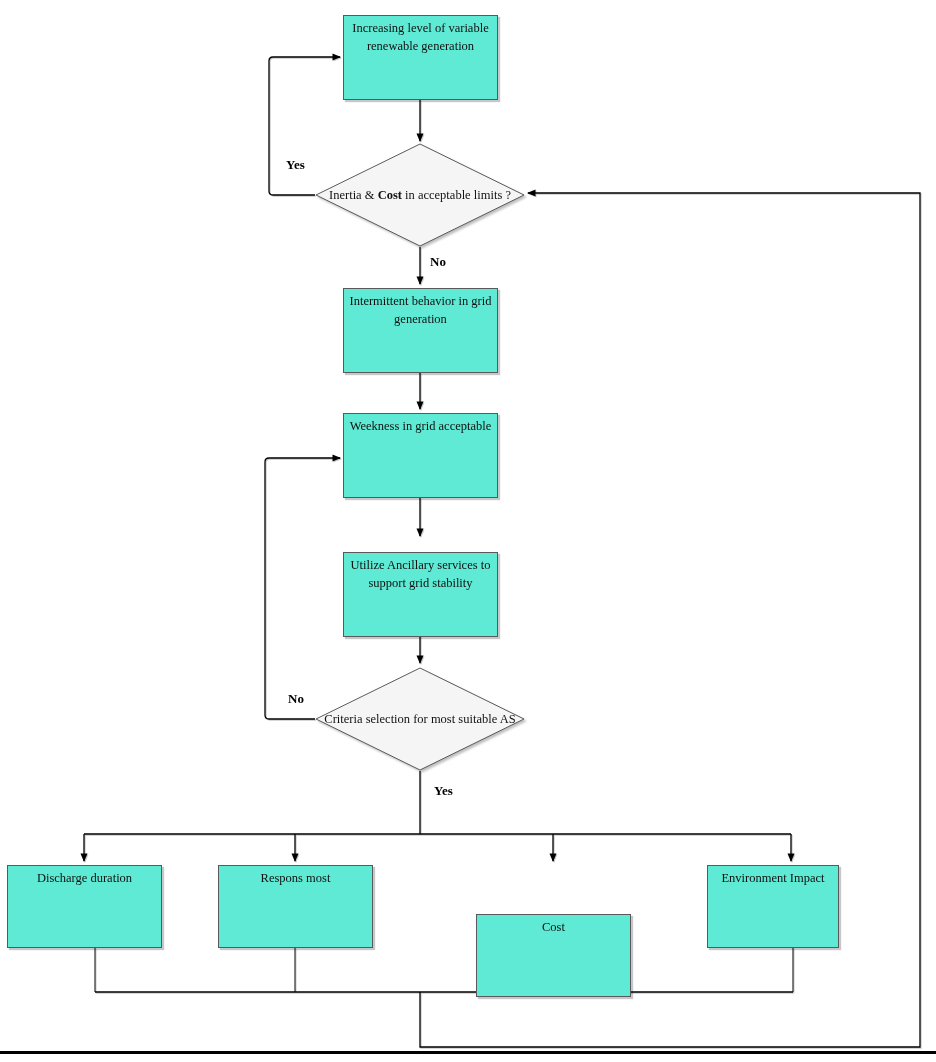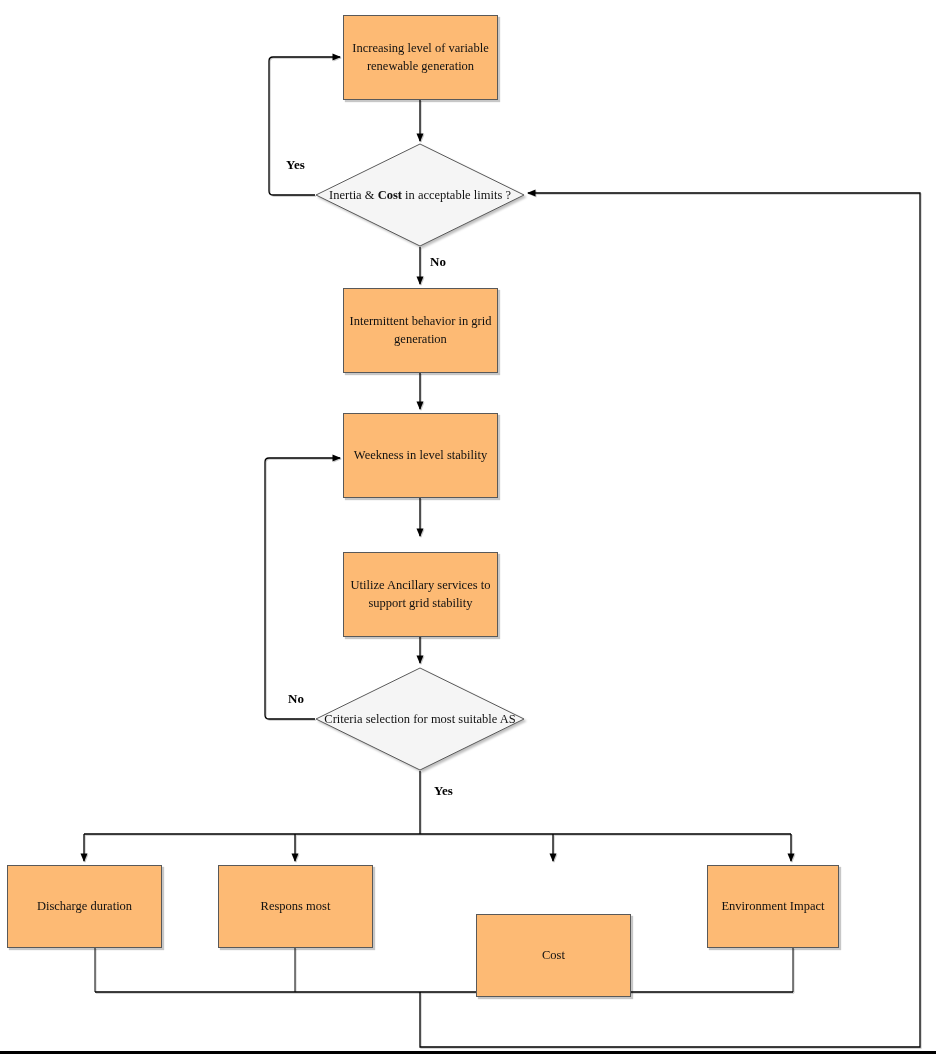--- a/index.html
+++ b/index.html
@@ -17,25 +17,24 @@
   }
   .wires {
     position: absolute;
     left: 0; top: 0;
     width: 936px; height: 1062px;
     filter: drop-shadow(1.5px 1.5px 0px #c9c9c9);
   }
   .node {
     position: absolute;
     box-sizing: border-box;
-    background: #fdba74;
+    background: #5eead4;
     border: 1px solid #595959;
     box-shadow: 2px 2px 1px rgba(0,0,0,0.22);
     display: flex;
-    align-items: center;
     justify-content: center;
     text-align: center;
     font-size: 12.5px;
     line-height: 1.4;
     color: #111;
     padding: 4px 2px;
   }
   .decision {
     position: absolute;
     box-sizing: border-box;
@@ -118,21 +117,21 @@
         <span>Inertia &amp; </span><b>Cost</b><span> in acceptable limits ?</span>
       </span>
     </div>
   </div>
 
   <div class="node" style="left:343px; top:288px; width:155px; height:85px;">
     <span>Intermittent behavior in grid generation</span>
   </div>
 
   <div class="node" style="left:343px; top:413px; width:155px; height:85px;">
-    <span>Weekness in level stability</span>
+    <span>Weekness in grid acceptable</span>
   </div>
 
   <div class="node" style="left:343px; top:552px; width:155px; height:85px;">
     <span>Utilize Ancillary services to support grid stability</span>
   </div>
 
   <div class="decision" style="left:315px; top:667px; width:210px; height:104px;">
     <svg width="210" height="104" viewBox="0 0 210 104">
       <polygon points="105,1 209,52 105,103 1,52" fill="#f5f5f5" stroke="#595959" stroke-width="1"></polygon>
     </svg>

